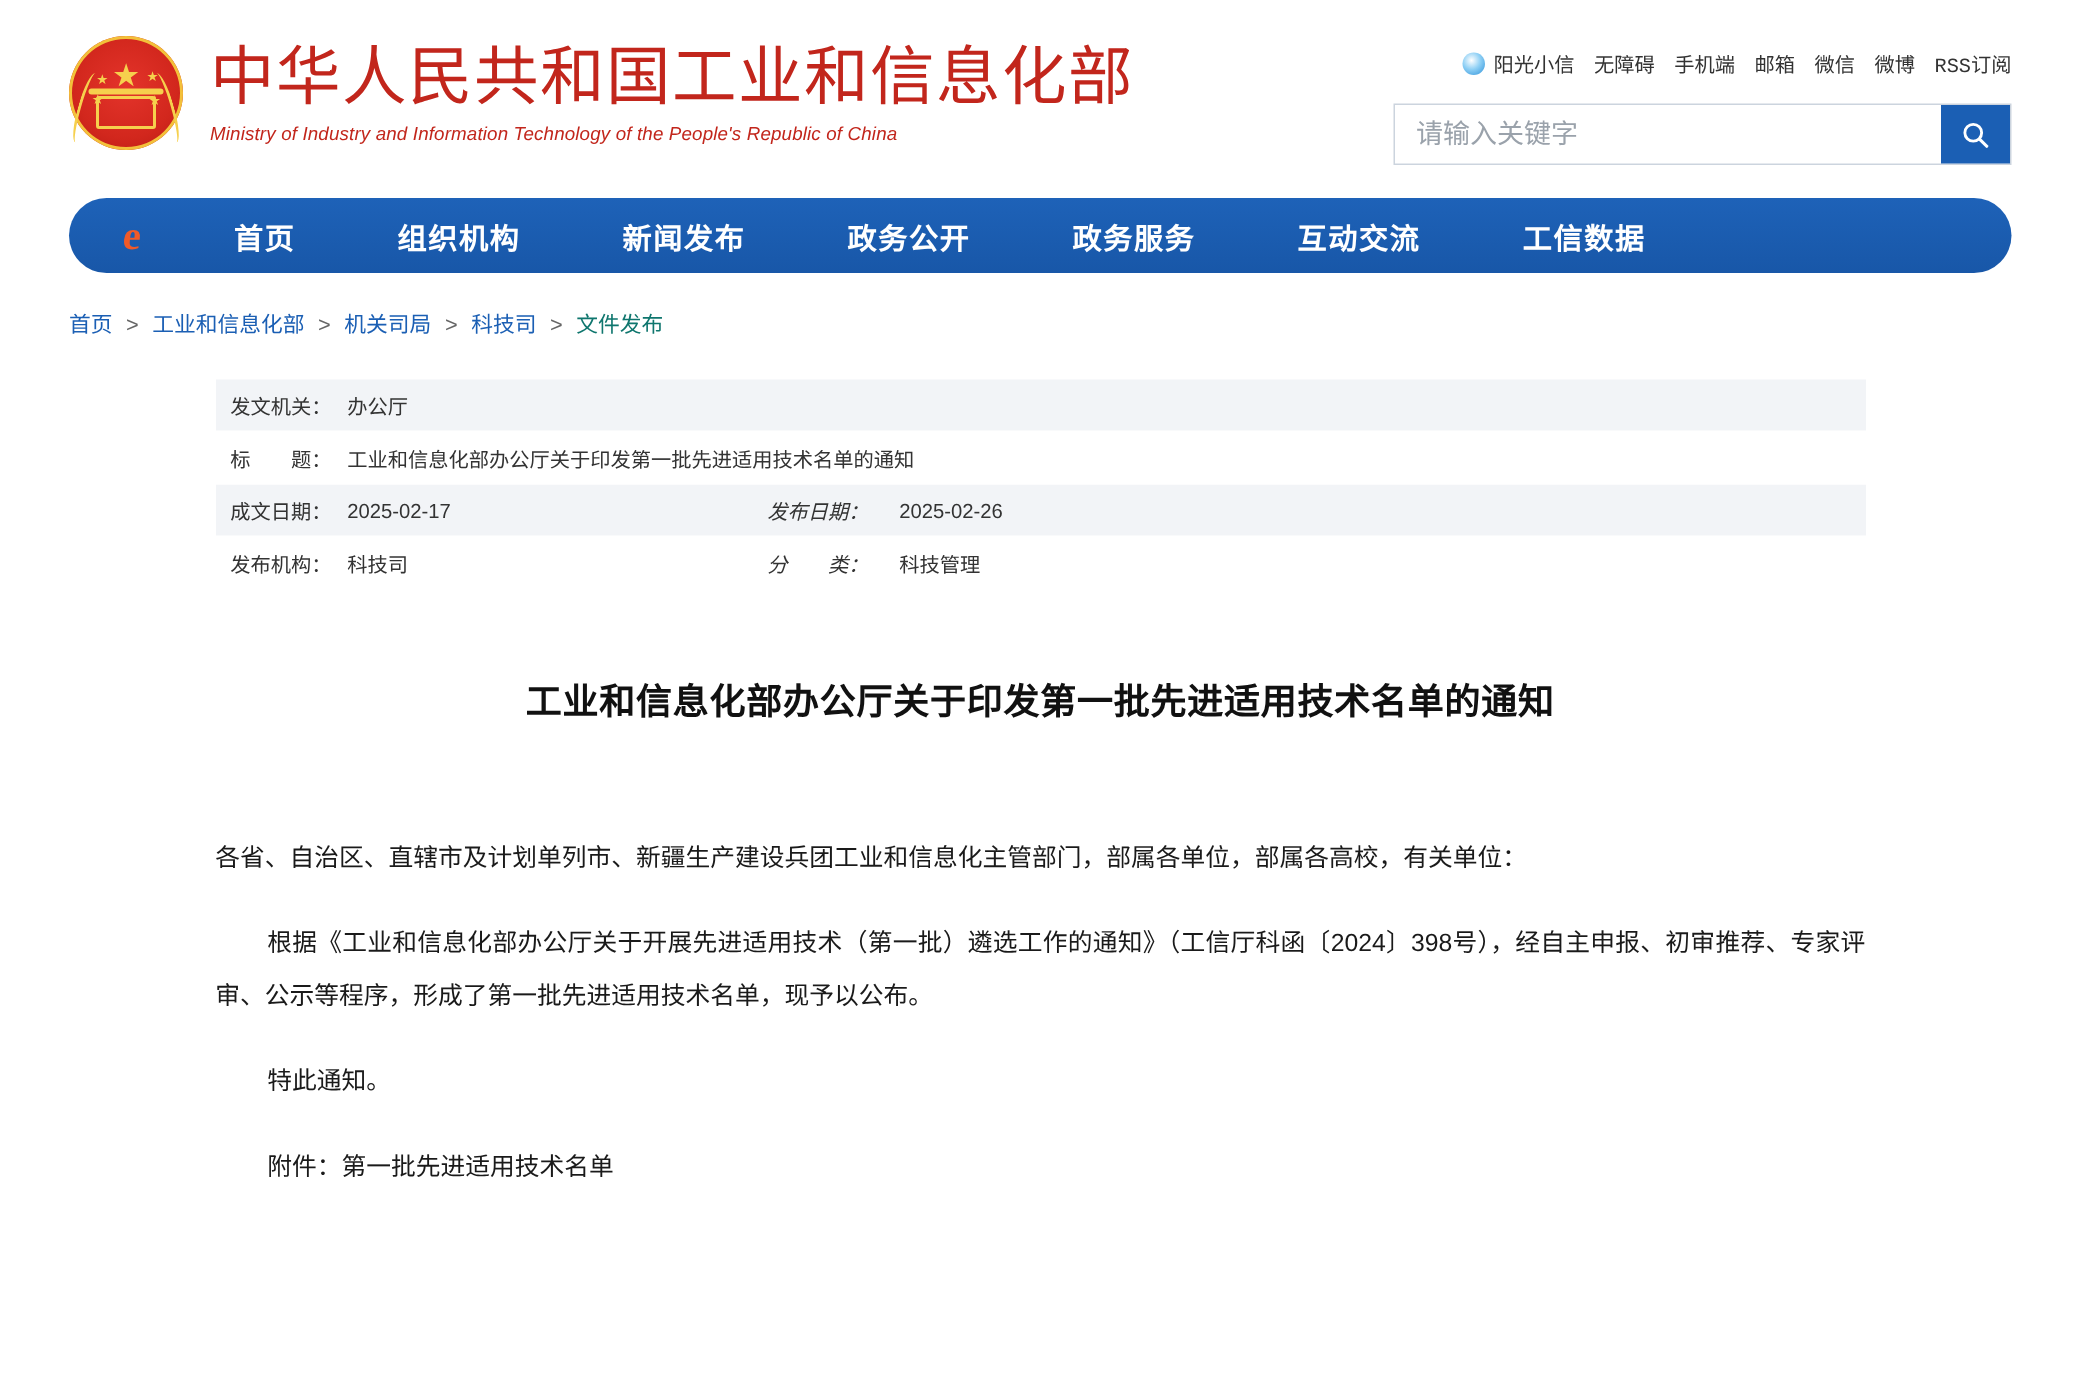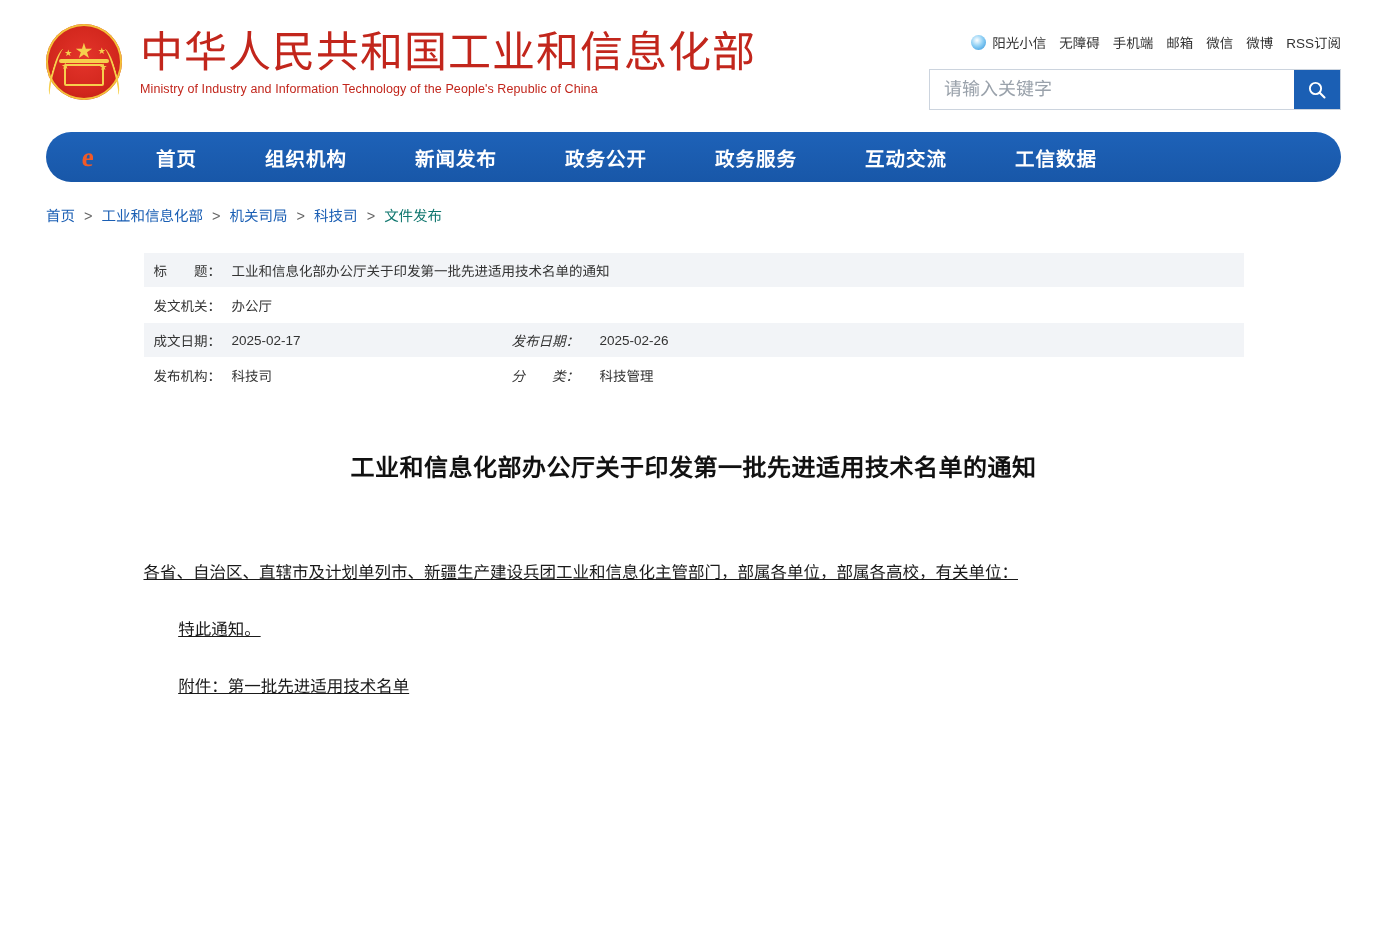--- a/index.html
+++ b/index.html
@@ -83,37 +83,38 @@
     letter-spacing: 1px;
     line-height: 1.15;
     white-space: nowrap;
   }
   .brand-text .en {
     font-size: 12.5px;
     color: #c2261c;
     letter-spacing: 0.1px;
     margin-top: 4px;
     white-space: nowrap;
+    font-style: italic;
   }
 
   
   .util-wrap {
     margin-top: 32px;
     width: 412px;
   }
   .util-links {
     display: flex;
     align-items: center;
     justify-content: flex-end;
     gap: 13px;
     font-size: 13.5px;
     color: #333;
     height: 20px;
   }
-  .util-links a { color: #333; text-decoration: none; white-space: nowrap; }
+  .util-links a { color: #333; text-decoration: none; white-space: nowrap; font-family: Liberation Mono, monospace; }
   .util-first { display: flex; align-items: center; gap: 6px; }
   .util-first .bulb {
     width: 15px; height: 15px; border-radius: 50%;
     background: radial-gradient(circle at 40% 35%, #ffffff 0%, #8fd0f5 45%, #2b90d9 100%);
     display: inline-block;
     flex: none;
   }
 
   .searchbar {
     margin-top: 17px;
@@ -217,21 +218,21 @@
     margin: 55px 0 0 0;
     letter-spacing: 0.5px;
   }
   .body {
     margin-top: 72px;
     font-size: 16.5px;
     line-height: 35px;
     color: #1a1a1a;
     text-align: justify;
   }
-  .body p { margin: 0 0 22px 0; text-decoration: underline; }
+  .body p { margin: 0 0 22px 0; }
   .body p.indent { text-indent: 2.1em; }
 </style>
 </head>
 <body>
 
 <div class="topbar">
 
   <div class="brand">
     <div class="emblem">
       <span class="star">★</span>
@@ -300,42 +301,43 @@
   <a href="#">科技司</a>
   <span class="sep">&gt;</span>
   <span class="cur">文件发布</span>
 </div>
 
 <div class="doc">
 
   <table class="meta">
     <tbody>
       <tr>
+        <td class="k">发文机关：</td>
+        <td class="v" colspan="3">办公厅</td>
+      </tr>
+      <tr>
         <td class="k">标　　题：</td>
         <td class="v" colspan="3">工业和信息化部办公厅关于印发第一批先进适用技术名单的通知</td>
-      </tr>
-      <tr>
-        <td class="k">发文机关：</td>
-        <td class="v" colspan="3">办公厅</td>
       </tr>
       <tr>
         <td class="k">成文日期：</td>
         <td class="v" style="width:290px">2025-02-17</td>
         <td class="k2">发布日期：</td>
         <td class="v">2025-02-26</td>
       </tr>
       <tr>
         <td class="k">发布机构：</td>
         <td class="v">科技司</td>
         <td class="k2">分　　类：</td>
         <td class="v">科技管理</td>
       </tr>
     </tbody>
   </table>
 
   <h1 class="doc-title">工业和信息化部办公厅关于印发第一批先进适用技术名单的通知</h1>
 
   <div class="body">
     <p>各省、自治区、直辖市及计划单列市、新疆生产建设兵团工业和信息化主管部门，部属各单位，部属各高校，有关单位：</p>
+    <p class="indent">根据《工业和信息化部办公厅关于开展先进适用技术（第一批）遴选工作的通知》（工信厅科函〔2024〕398号），经自主申报、初审推荐、专家评审、公示等程序，形成了第一批先进适用技术名单，现予以公布。</p>
     <p class="indent">特此通知。</p>
     <p class="indent">附件：第一批先进适用技术名单</p>
   </div>
 </div>
 
 </body></html>

